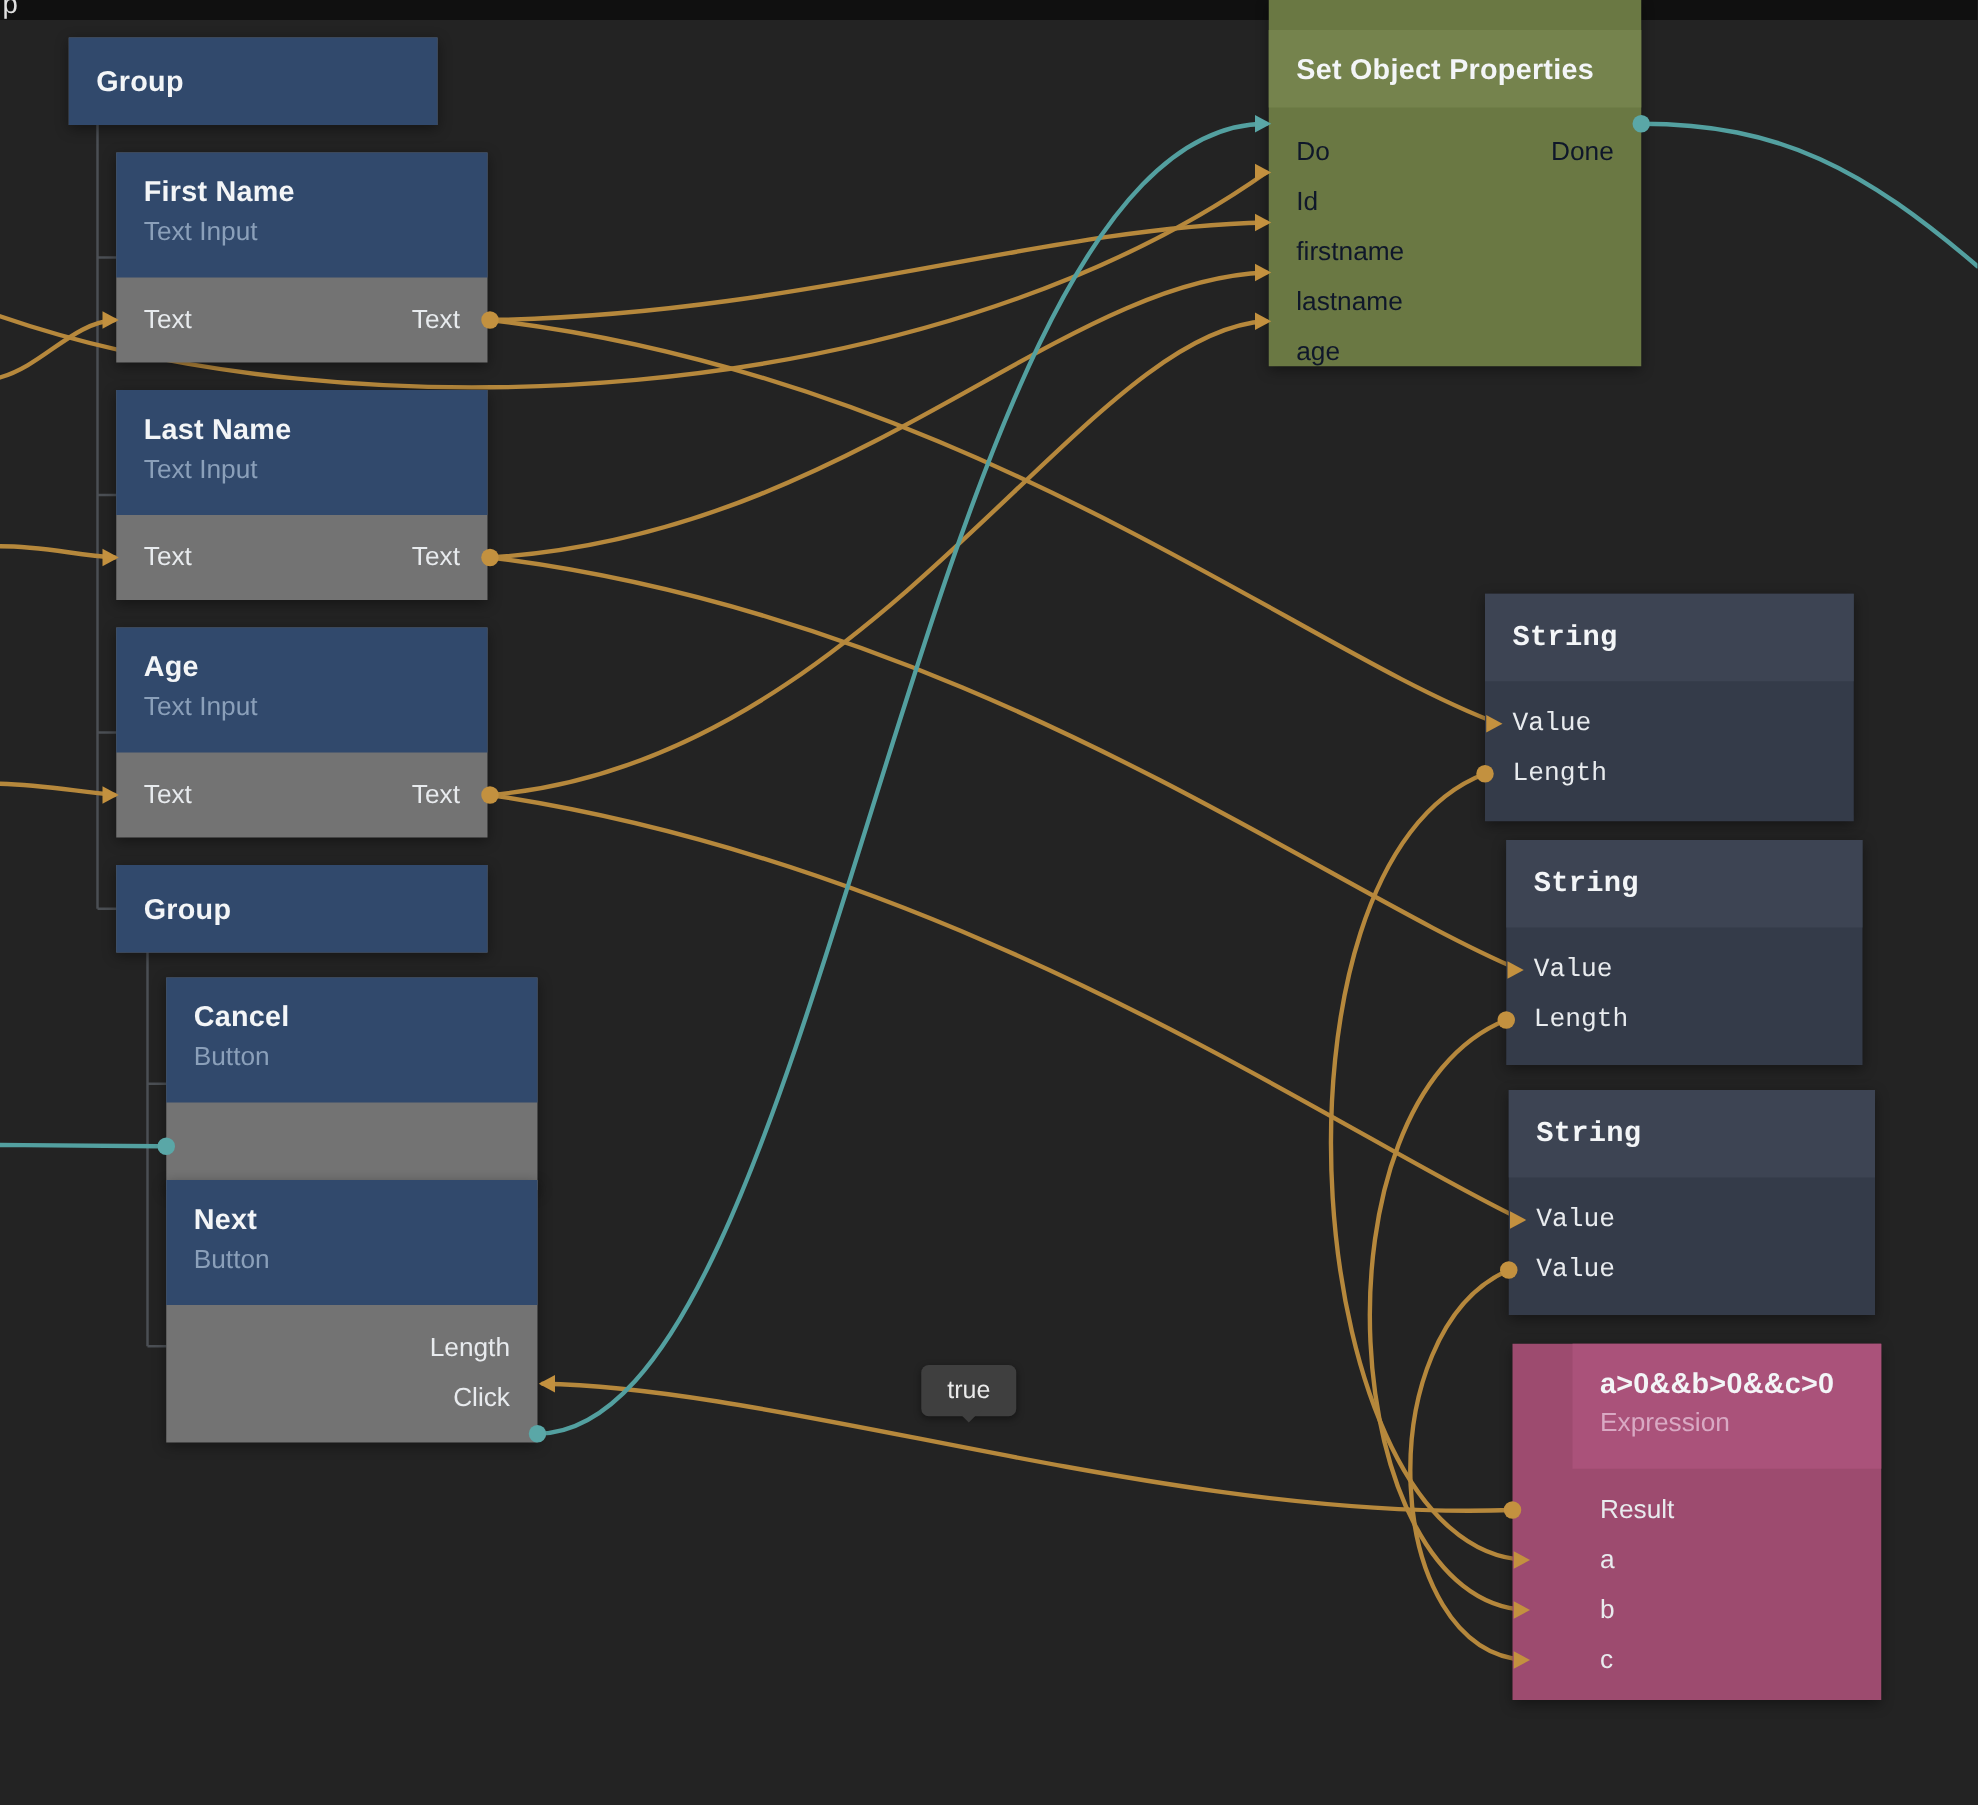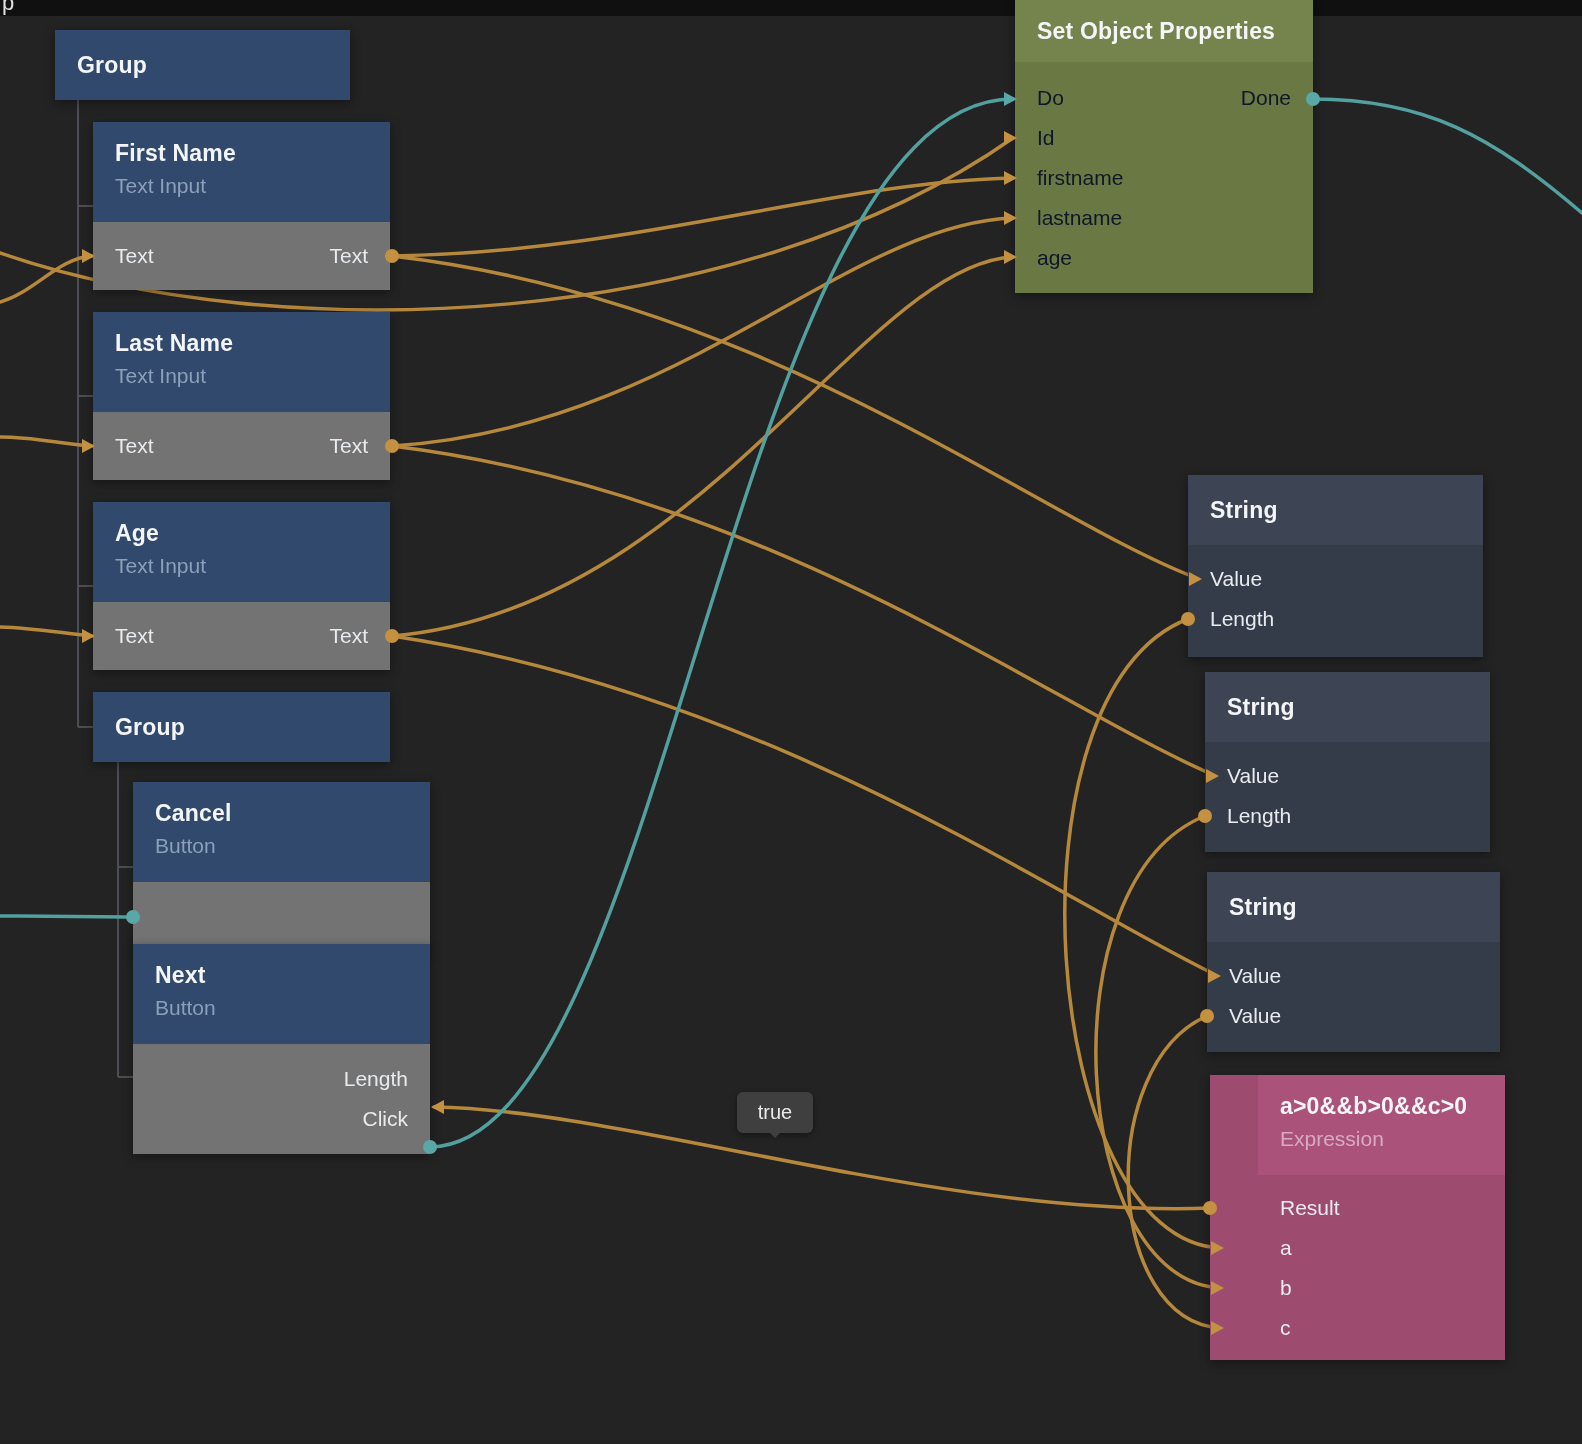--- a/index.html
+++ b/index.html
@@ -17,22 +17,22 @@
   .hd.center{display:flex;align-items:center;padding-top:0;}
   .title{font-size:23px;font-weight:700;color:#f3f5f7;letter-spacing:.2px;}
   .sub{font-size:21px;margin-top:7px;}
   .ports{flex:1;box-sizing:border-box;}
   .prow{display:flex;align-items:center;height:40px;padding:0 22px;
         font-size:21px;color:#e8ebee;box-sizing:border-box;}
   .prow .right{margin-left:auto;}
   .prow.tall{height:68px;}
   .prow.tall70{height:70px;}
   .blue{background:#737373;}      .blue .hd{background:#31496c;}  .blue .sub{color:#8ba0ba;}
-  .olive{background:#6a7843;}     .olive .hd{background:#75834d;} .olive .prow{color:#0f172a;}
-  .slate{background:#343b49;}     .slate .hd{background:#3d4453;}
+  .olive{background:#6a7843;}     .olive .hd{background:#75834d;margin-top:24px;} .olive .prow{color:#0f172a;}
+  .slate{background:#343b49;font-family:Liberation Mono, monospace;}     .slate .hd{background:#3d4453;}
   .pink{background:#9d4b6f;padding-left:48px;}      .pink .hd{background:#aa527a;}  .pink .sub{color:#d9a9c3;}
   .tooltip{position:absolute;left:737px;top:1092px;width:76px;height:41px;z-index:4;
            background:#3f3f3f;border-radius:6px;display:flex;align-items:center;justify-content:center;
            color:#eaeaea;font-size:20px;box-shadow:0 2px 6px rgba(0,0,0,.4);}
   .tooltip:after{content:"";position:absolute;left:28px;bottom:-15px;border:10px solid transparent;
            border-top-color:#3f3f3f;}
 </style>
 </head>
 <body>
 

